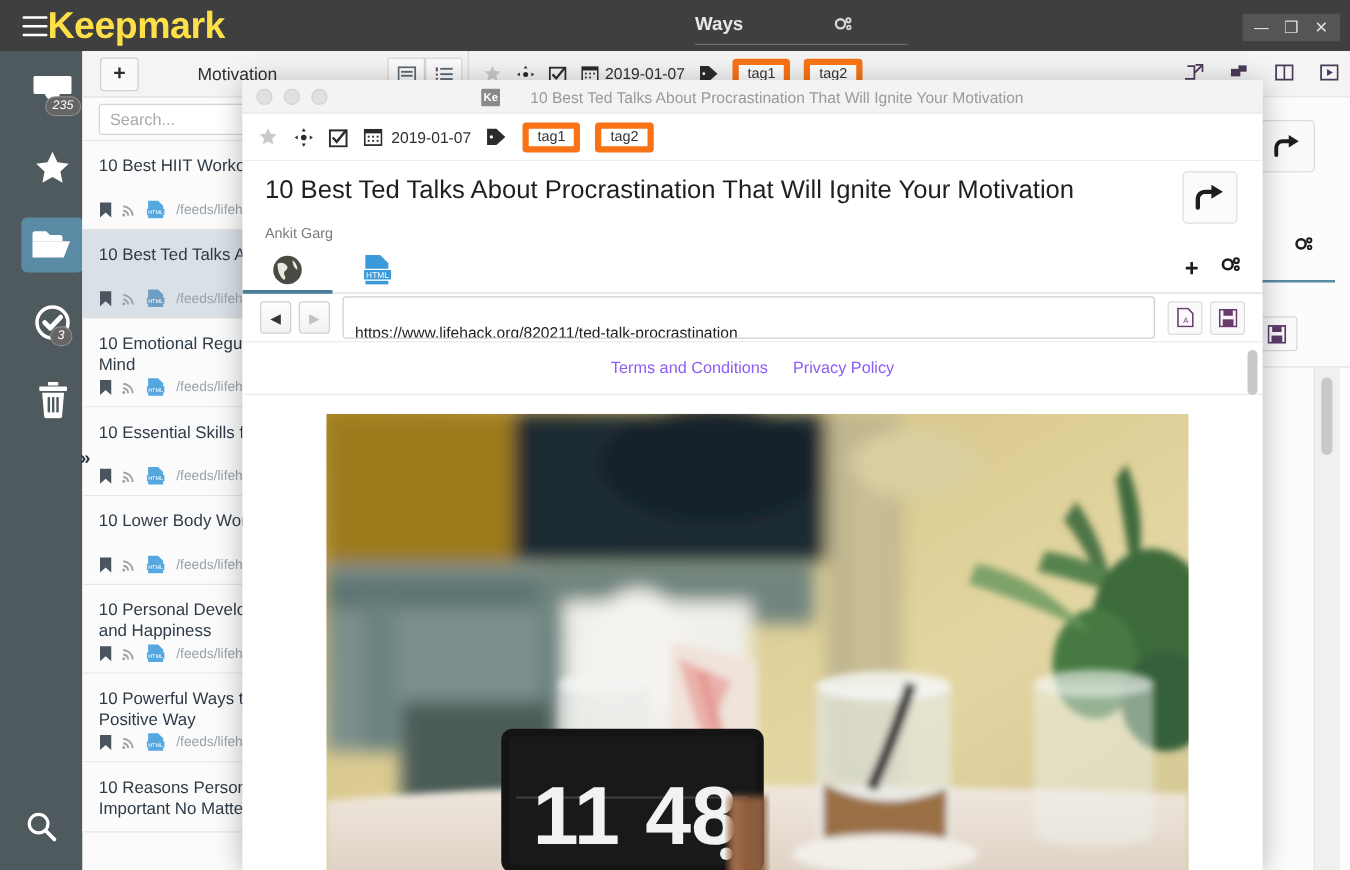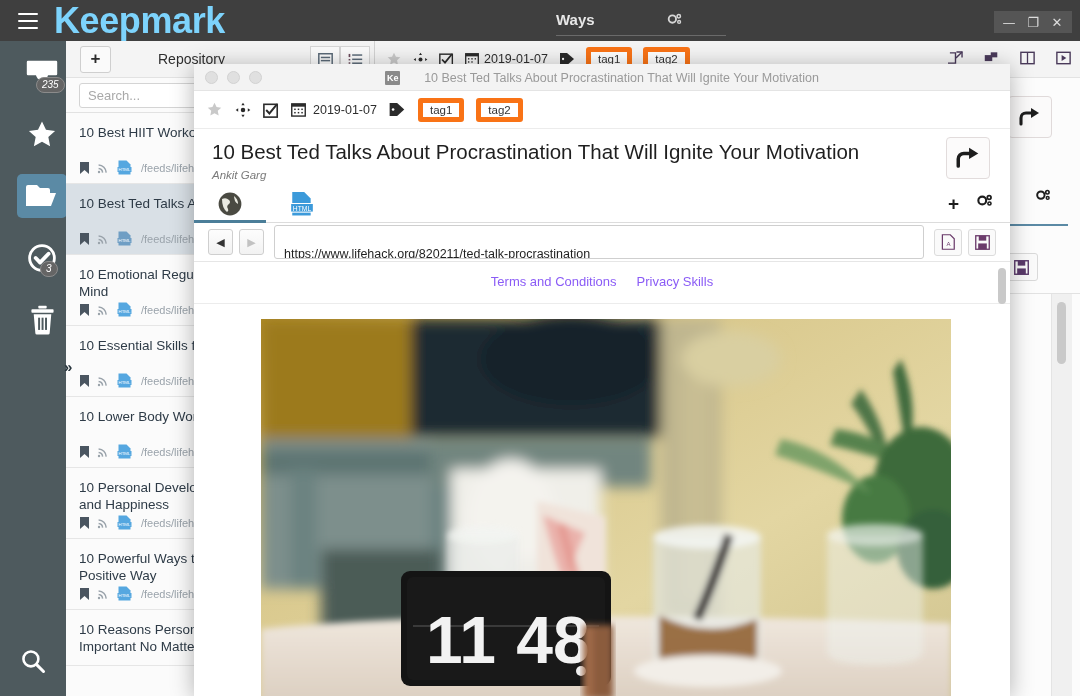--- a/index.html
+++ b/index.html
@@ -22,22 +22,22 @@
     background: #3f3f3f;
     display: flex; align-items: center;
   }
   .hamburger {
     margin-left: 18px; width: 20px; height: 16px;
     display: flex; flex-direction: column; justify-content: space-between;
     cursor: pointer;
   }
   .hamburger i { display:block; height: 2px; background: #fff; border-radius: 1px; }
   .brand {
-    margin-left: 16px; color: #7dd3fc;
-    font-size: 36px; font-weight: bold; letter-spacing: -0.4px;
+    color: #fde047;
+    font-size: 30px; font-weight: bold; letter-spacing: -0.4px;
   }
   .demo-label {
     position: absolute; left: 556px; top: 11px;
     color: #e8e8e8; font-size: 15px; font-weight: bold;
   }
   .demo-underline {
     position:absolute; left: 556px; top: 35px; width: 170px; height: 1px;
     background: #6a6a6a;
   }
   .settings-gear-top {
@@ -236,21 +236,21 @@
 
   .modal-meta {
     position: relative; height: 38px; display: flex; align-items: center;
     gap: 12px; padding-left: 12px; background: #fff;
     border-bottom: 1px solid #ececec;
   }
   .datetxt { font-size: 12.5px; color: #2e2e2e; margin-left: -5px; }
 
   .modal-head { position: relative; padding: 10px 0 0 18px; background: #fff; }
   .modal-h1 { font-size: 20.5px; color: #1f1f1f; line-height: 26px; }
-  .modal-author { font-size: 11.5px; color: #7b7b7b; font-style: italic; margin-top: 4px; }
+  .modal-author { font-size: 11.5px; color: #7b7b7b; margin-top: 16px; }
   .modal-share {
     position: absolute; right: 20px; top: 8px; width: 44px; height: 42px;
     border: 1px solid #e2dcdc; border-radius: 4px; background: #fcfbfb;
     display: flex; align-items: center; justify-content: center; cursor: pointer;
   }
 
   .modal-tabs {
     position: relative; height: 36px; margin-top: 6px;
     border-bottom: 1px solid #dcdcdc; display: flex; align-items: flex-end;
   }
@@ -394,21 +394,21 @@
     </div>
   </div>
 
   <div class="expander">»</div>
 
   <div class="mainpane">
 
     <div class="listcol">
       <div class="list-toolbar">
         <div class="plusbtn">+</div>
-        <div class="repo-title">Repository</div>
+        <div class="repo-title">Motivation</div>
         <div class="list-tools-right">
           <div class="tool-sq">
             <svg width="15" height="13" viewBox="0 0 16 14">
               <rect x="0.8" y="0.8" width="14.4" height="12.4" fill="none" stroke="#5b6a78" stroke-width="1.6"></rect>
               <rect x="3" y="4" width="10" height="1.6" fill="#5b6a78"></rect>
               <rect x="3" y="7.4" width="10" height="1.6" fill="#5b6a78"></rect>
             </svg>
           </div>
           <div class="tool-sq">
             <svg width="15" height="13" viewBox="0 0 16 14">
@@ -786,21 +786,21 @@
             <rect x="0.8" y="0.8" width="14.4" height="14.4" fill="none" stroke="#6a3a6a" stroke-width="1.4"></rect>
             <rect x="4" y="1" width="8" height="5" fill="#6a3a6a"></rect>
             <rect x="3.4" y="9" width="9.2" height="6" fill="#6a3a6a"></rect>
           </svg>
       </div>
     </div>
 
     <div class="webview">
       <div class="weblinks">
         <a>Terms and Conditions</a>
-        <a>Privacy Skills</a>
+        <a>Privacy Policy</a>
       </div>
       <div class="webrule"></div>
 
       <div class="hero">
         <svg width="690" height="400" viewBox="0 0 690 400" preserveAspectRatio="none">
           <defs>
             <linearGradient id="bgW" x1="0" y1="0" x2="1" y2="1">
               <stop offset="0%" stop-color="#b08c2a"></stop>
               <stop offset="32%" stop-color="#d9c88c"></stop>
               <stop offset="62%" stop-color="#e3d6a2"></stop>

